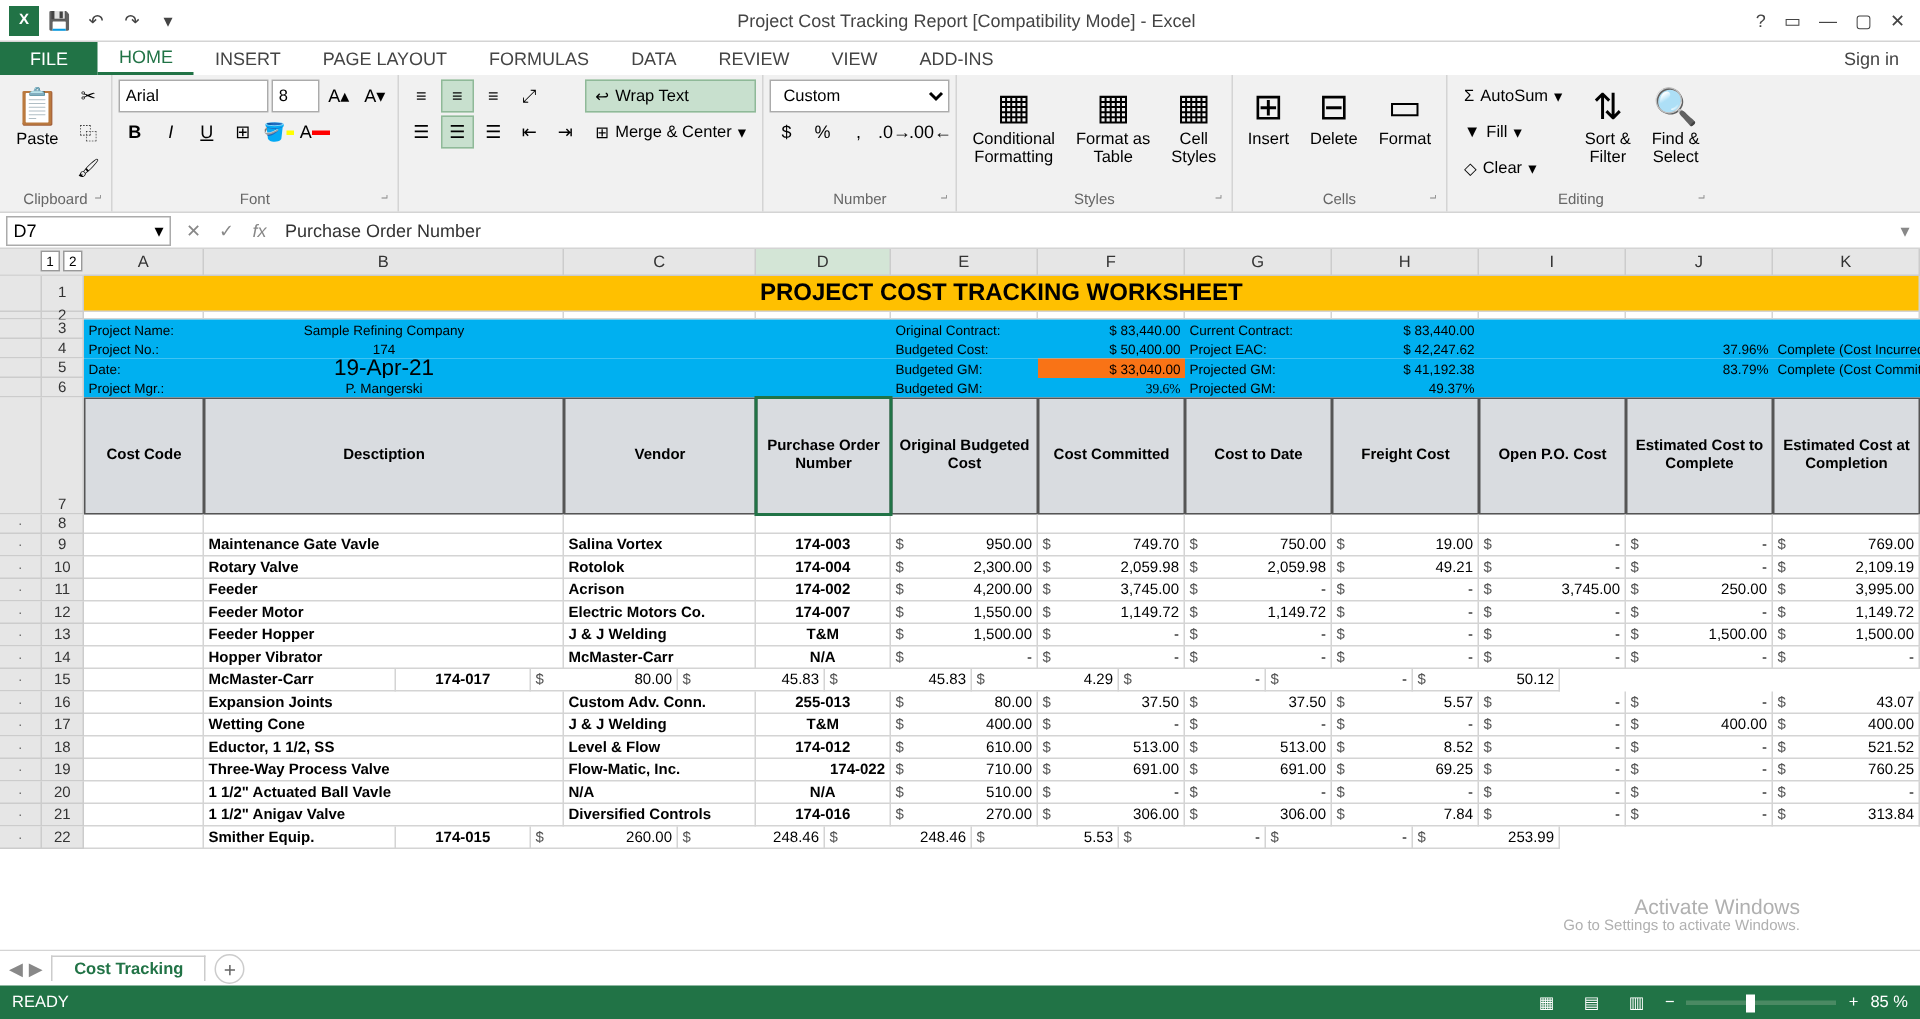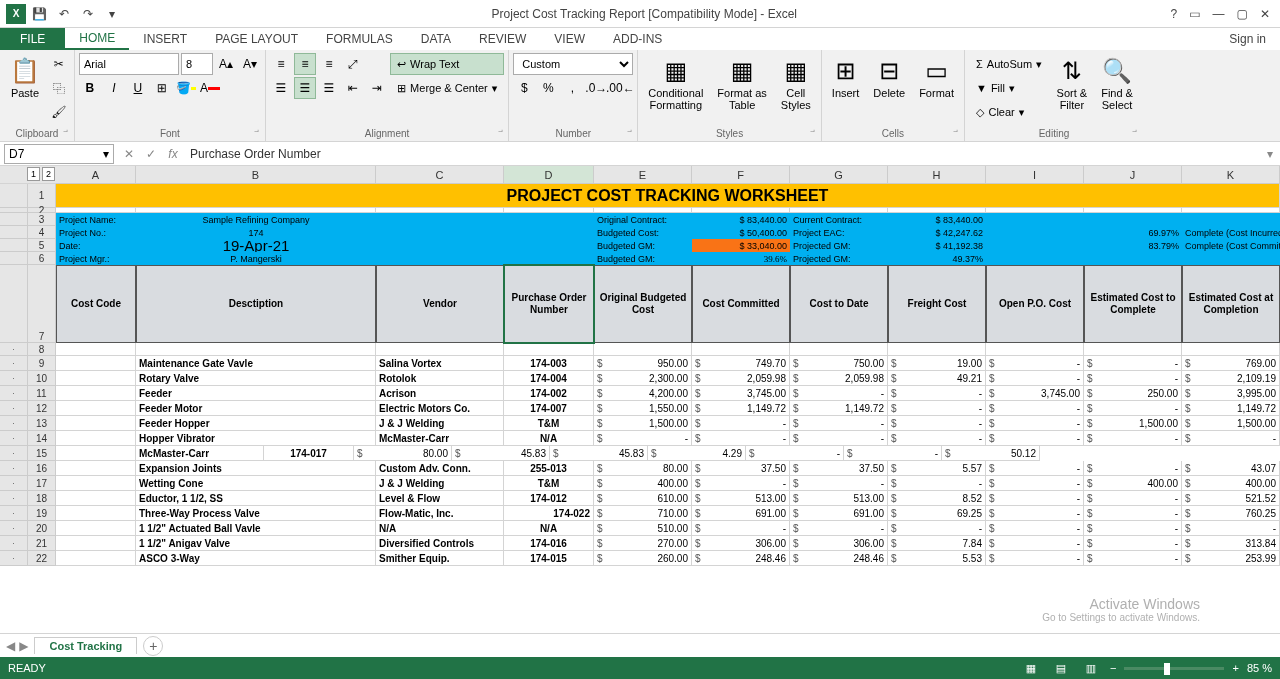--- a/index.html
+++ b/index.html
@@ -174,21 +174,20 @@
           <div class="small-btn">☰</div>
           <div class="small-btn">⇤</div>
           <div class="small-btn">⇥</div>
         </div>
       </div>
       <div class="col">
         <div class="wide-btn active">↩ <span>Wrap Text</span></div>
         <div class="wide-btn">⊞ <span>Merge &amp; Center</span> ▾</div>
       </div>
     </div>
-    <div class="ribbon-group-label">Alignment</div>
   </div>
 
   <div class="ribbon-group">
     <div class="ribbon-group-content col">
       <select class="dropdown-input" style="width:120px"><option>Custom</option></select>
       <div class="row">
         <div class="small-btn">$</div>
         <div class="small-btn">%</div>
         <div class="small-btn">,</div>
         <div class="small-btn">.0→</div>
@@ -332,21 +331,21 @@
         <div class="row-header" style="height:13px">4</div>
         <div class="cell" style="width: 80px; height: 13px; background: rgb(0, 176, 240); font-size: 9px; border: none; justify-content: flex-start;">Project No.:</div>
         <div class="cell" style="width: 240px; height: 13px; background: rgb(0, 176, 240); font-size: 9px; border: none; justify-content: center;">174</div>
         <div class="cell" style="width: 128px; height: 13px; background: rgb(0, 176, 240); font-size: 9px; border: none;"></div>
         <div class="cell" style="width: 90px; height: 13px; background: rgb(0, 176, 240); font-size: 9px; border: none;"></div>
         <div class="cell" style="width: 98px; height: 13px; background: rgb(0, 176, 240); font-size: 9px; border: none; justify-content: flex-start;">Budgeted Cost:</div>
         <div class="cell" style="width: 98px; height: 13px; background: rgb(0, 176, 240); font-size: 9px; border: none; justify-content: flex-end;">$  50,400.00</div>
         <div class="cell" style="width: 98px; height: 13px; background: rgb(0, 176, 240); font-size: 9px; border: none; justify-content: flex-start;">Project EAC:</div>
         <div class="cell" style="width: 98px; height: 13px; background: rgb(0, 176, 240); font-size: 9px; border: none; justify-content: flex-end;">$  42,247.62</div>
         <div class="cell" style="width: 98px; height: 13px; background: rgb(0, 176, 240); font-size: 9px; border: none;"></div>
-        <div class="cell" style="width: 98px; height: 13px; background: rgb(0, 176, 240); font-size: 9px; border: none; justify-content: flex-end;">69.97%</div>
+        <div class="cell" style="width: 98px; height: 13px; background: rgb(0, 176, 240); font-size: 9px; border: none; justify-content: flex-end;">37.96%</div>
         <div class="cell" style="width: 98px; height: 13px; background: rgb(0, 176, 240); font-size: 9px; border: none; justify-content: flex-start;">Complete (Cost Incurred Basis)</div>
       </div>
       <div class="data-row meta-row" style="height: 13px;">
         <div class="outline-gutter" style="height:13px"></div>
         <div class="row-header" style="height:13px">5</div>
         <div class="cell" style="width: 80px; height: 13px; background: rgb(0, 176, 240); font-size: 9px; border: none; justify-content: flex-start;">Date:</div>
         <div class="cell" style="width: 240px; height: 13px; background: rgb(0, 176, 240); font-size: 15px; border: none; justify-content: center;">19-Apr-21</div>
         <div class="cell" style="width: 128px; height: 13px; background: rgb(0, 176, 240); font-size: 9px; border: none;"></div>
         <div class="cell" style="width: 90px; height: 13px; background: rgb(0, 176, 240); font-size: 9px; border: none;"></div>
         <div class="cell" style="width: 98px; height: 13px; background: rgb(0, 176, 240); font-size: 9px; border: none; justify-content: flex-start;">Budgeted GM:</div>
@@ -970,23 +969,20 @@
           <span style="margin-right: auto; color: rgb(85, 85, 85);">$</span>
           <span>313.84</span>
         </div>
       </div>
       <div class="data-row" style="height: 15px;">
         <div class="outline-gutter" style="height:15px">·</div>
         <div class="row-header" style="height:15px">22</div>
         <div class="cell" style="width: 80px; height: 15px; font-family: Arial; font-size: 10px;">
           <span></span>
         </div>
-        <div class="cell" style="width: 240px; height: 15px; font-family: Arial; font-size: 10px; font-weight: bold;">
-          <span>ASCO 3-Way</span>
-        </div>
         <div class="cell" style="width: 128px; height: 15px; font-family: Arial; font-size: 10px; font-weight: bold;">
           <span>Smither Equip.</span>
         </div>
         <div class="cell" style="width: 90px; height: 15px; font-family: Arial; font-size: 10px; font-weight: bold; justify-content: center;">
           <span>174-015</span>
         </div>
         <div class="cell" style="width: 98px; height: 15px; font-family: Arial; font-size: 10px; justify-content: flex-end;">
           <span style="margin-right: auto; color: rgb(85, 85, 85);">$</span>
           <span>260.00</span>
         </div>

